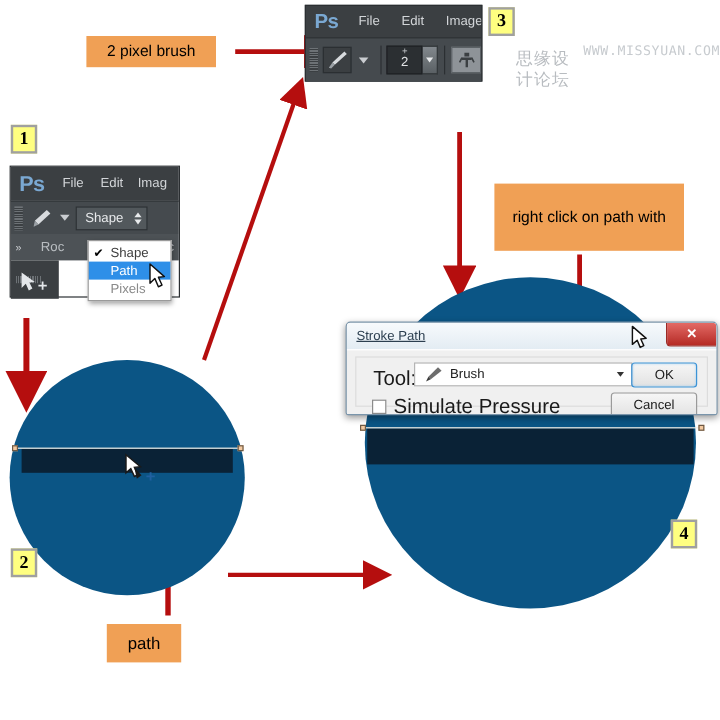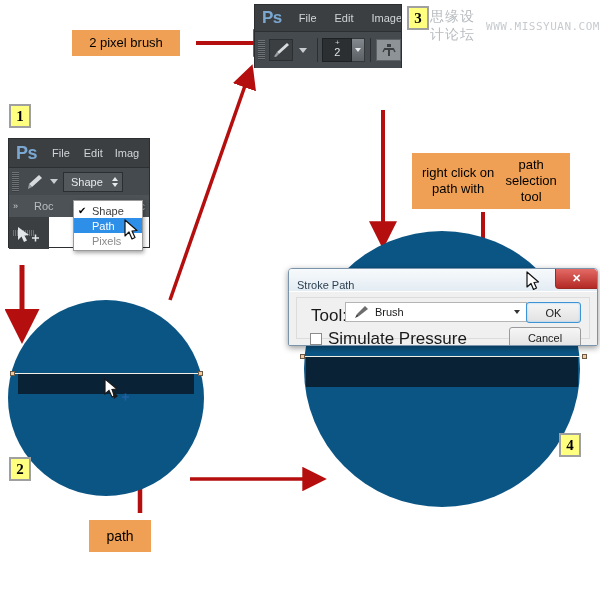--- a/index.html
+++ b/index.html
@@ -194,26 +194,27 @@
     background: #f0f0f0;
     border: 1px solid #7a95ab;
     border-radius: 4px 4px 2px 2px;
     box-shadow: 0 2px 6px rgba(0,0,0,0.4);
     box-sizing: border-box;
     overflow: hidden;
   }
   .dlg-title {
     height: 22px;
     background: linear-gradient(to bottom,#f7fafc,#e3ecf3);
-    display: flex; align-items: flex-end;
+    display: flex; align-items: center;
     padding-left: 8px;
     font-size: 11px;
     color: #2c3f50;
     position: relative;
     box-sizing: border-box;
+    text-decoration: underline;
   }
   .dlg-close {
     position: absolute; right: 0; top: 0;
     width: 42px; height: 20px;
     background: linear-gradient(to bottom,#e36a65,#b42a25);
     border: 1px solid #9b2a25;
     border-top: none; border-right: none;
     border-radius: 0 3px 0 4px;
     color: #fff; font-size: 11px; font-weight: bold;
     display: flex; align-items: center; justify-content: center;
@@ -274,20 +275,21 @@
 
   
   svg.arrows { position: absolute; left: 0; top: 0; pointer-events: none; }
 
   
   .wm-cn {
     color: #b8bcc0;
     font-size: 14px;
     font-family: "DejaVu Sans", sans-serif;
     letter-spacing: 1px;
+    margin-top: 32px;
   }
   .wm-en {
     color: #c7cbcf;
     font-size: 11px;
     font-family: "DejaVu Sans Mono", monospace;
     letter-spacing: 0.5px;
   }
 </style>
 </head>
 <body>
@@ -450,21 +452,20 @@
   </div>
 </div>
 <svg class="abs" width="20" height="22" style="left:525px; top:271px;">
   <path d="M2,1 L2,16 L6,12.5 L8.5,18.5 L11.5,17 L9,11.5 L13.5,11 Z" fill="#ffffff" stroke="#111" stroke-width="1.2" stroke-linejoin="round"></path>
 </svg>
 
 <div class="abs callout" style="left:72px; top:30px; width:108px; height:26px;">2 pixel brush</div>
 
 <div class="abs callout" style="left:412px; top:153px; width:158px; height:56px; flex-direction:row;">
   <span>right click on path with</span>
-  <span>path selection tool</span>
 </div>
 
 <div class="abs callout" style="left:89px; top:520px; width:62px; height:32px; font-size:14px;">path</div>
 
 <div class="abs badge" style="left:9px; top:104px;">1</div>
 <div class="abs badge" style="left:9px; top:457px;">2</div>
 <div class="abs badge" style="left:407px; top:6px;">3</div>
 <div class="abs badge" style="left:559px; top:433px;">4</div>
 
 <div class="abs" style="left:430px; top:8px; display:flex; align-items:center; gap:8px;">

